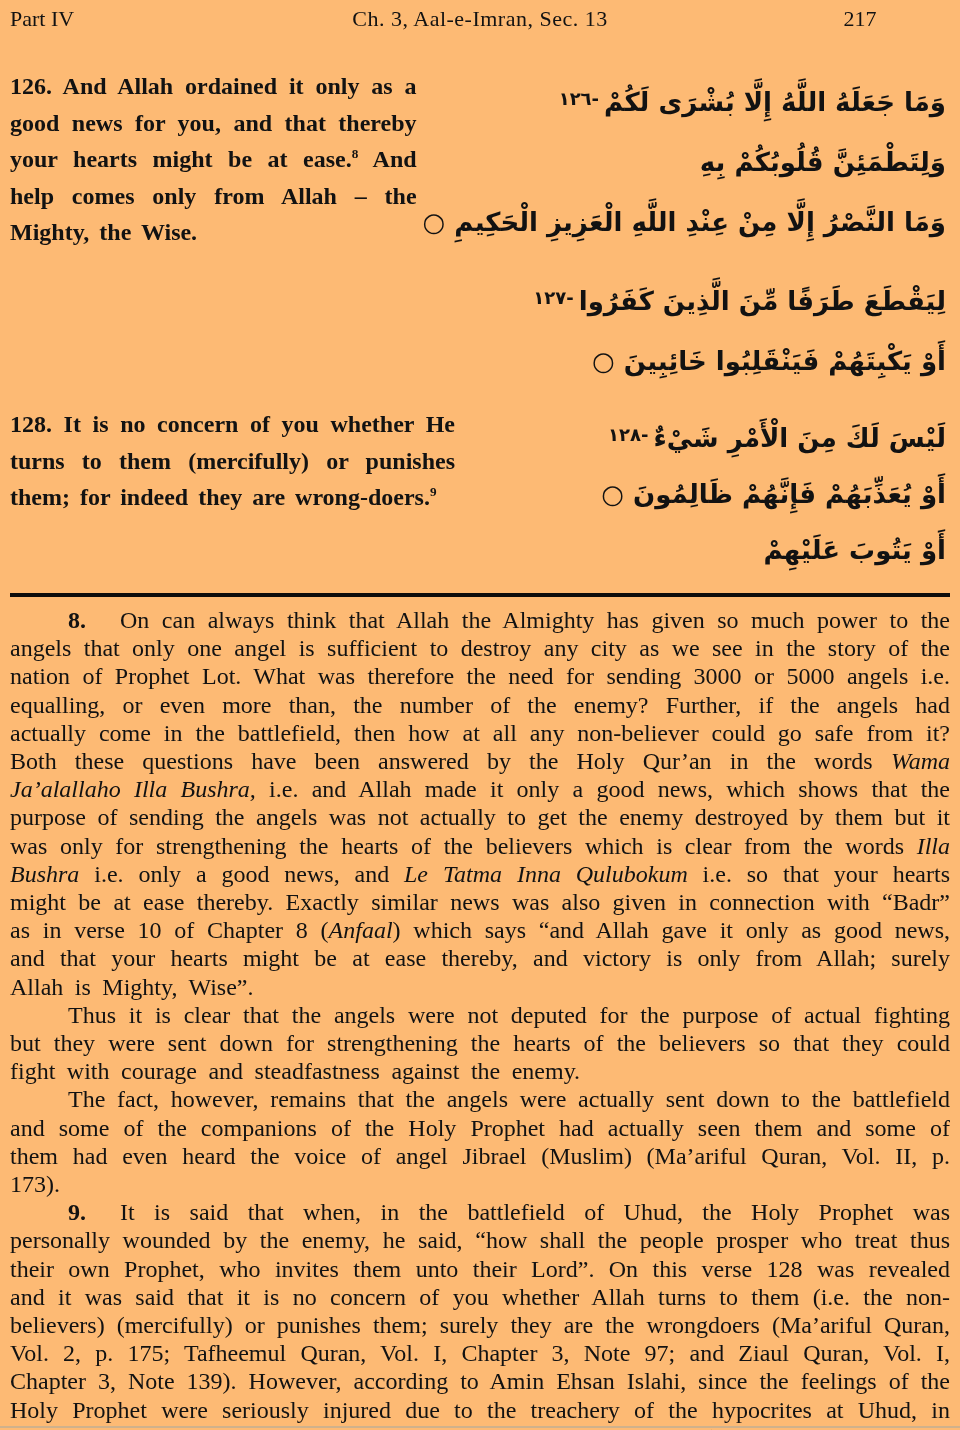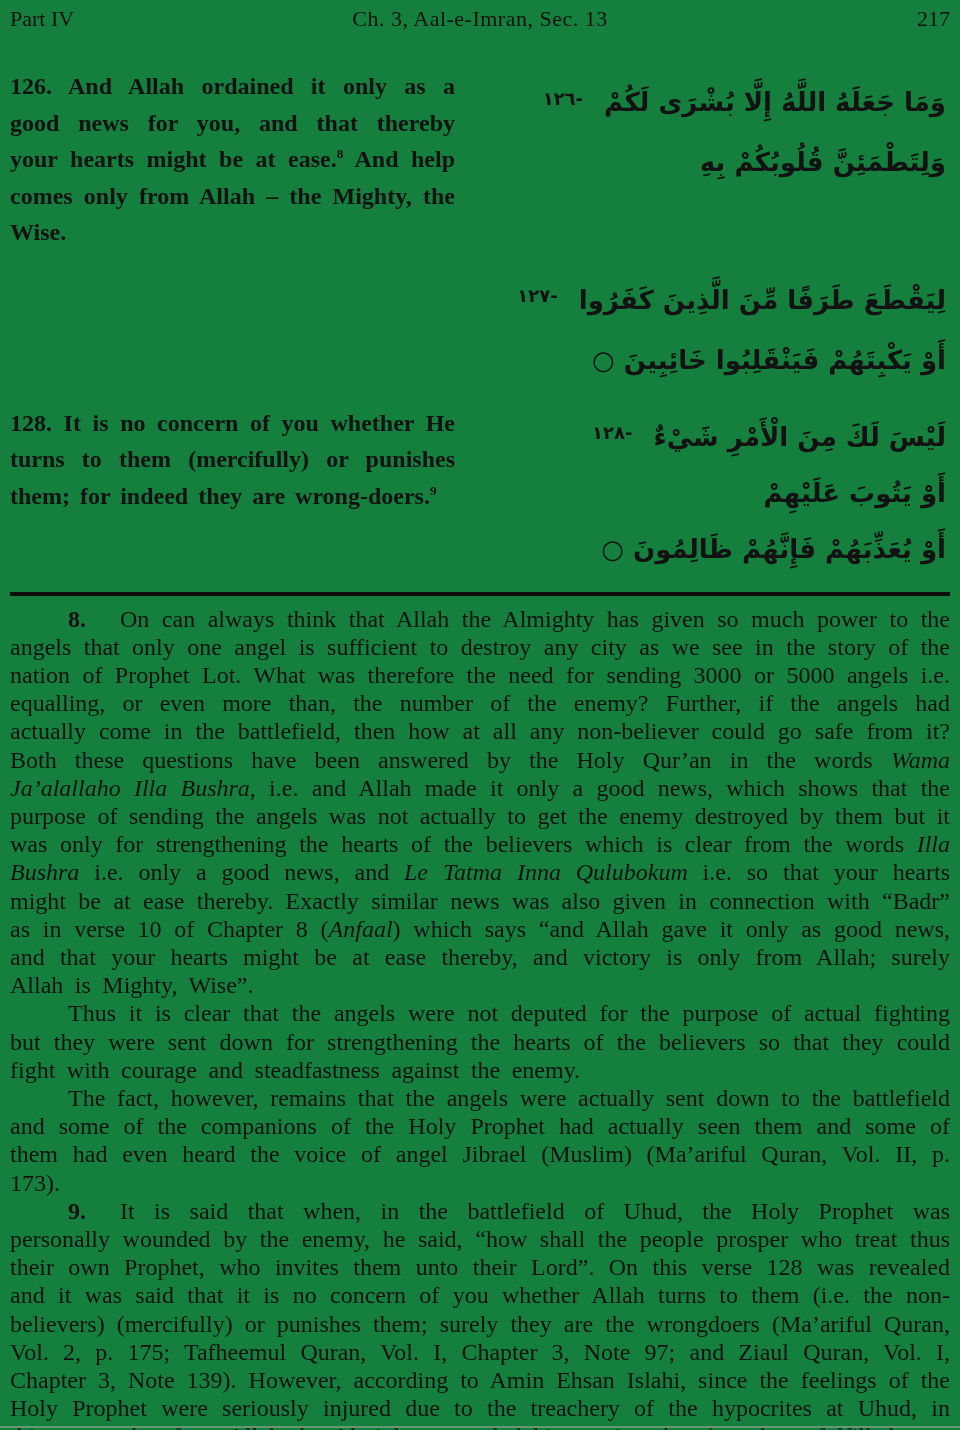--- a/index.html
+++ b/index.html
@@ -1,54 +1,53 @@
 <!DOCTYPE html>
 <html><head>
 <meta charset="utf-8">
 <style>
   html,body{margin:0;padding:0;background:#e8e8e4;}
   .page{
     position:relative;
     width:960px;height:1430px;
     margin:0 auto;
-    background:#15803d;
+    background:#fdba74;
     color:#121212;
     font-family:"Liberation Serif", serif;
     overflow:hidden;
     box-sizing:border-box;
     padding:6px 10px 0 10px;
   }
   
   .hdr{
     display:flex;align-items:baseline;
     font-size:22px;line-height:26px;
   }
   .hdr .left{width:180px;text-align:left;}
   .hdr .center{flex:1;text-align:center;letter-spacing:.5px;}
-  .hdr .right{width:180px;text-align:right;}
+  .hdr .right{width:180px;text-align:center;}
 
   
   .verses{margin-top:36px;}
   .vrow{display:flex;margin-bottom:15px;}
   .en{
     width:445px;
     font-weight:bold;
     font-size:24px;
     line-height:36.5px;
     text-align:justify;
     word-spacing:4px;
   }
   .en sup{font-size:0.55em;line-height:0;vertical-align:super;}
   .ar{flex:1;padding:4px 4px 0 6px;}
   .ar-line{
     display:flex;justify-content:flex-end;align-items:center;
     direction:ltr;
     height:60px;
     white-space:nowrap;
-    gap:16px;
   }
   .v3 .ar-line{height:56px;}
   .ar-text{
     font-family:"DejaVu Sans", sans-serif;
     font-weight:bold;
     font-size:26px;
     direction:rtl;
     text-align:right;
   }
   .ar-num{
@@ -98,20 +97,23 @@
         <span>126. And Allah ordained it only as a good news for you, and that thereby your hearts might be at ease.</span><sup>8</sup><span> And help comes only from Allah – the Mighty, the Wise.</span>
       </div>
       <div class="ar">
         <div class="ar-line">
           <span class="ar-num">١٢٦-</span>
           <span class="ar-text" dir="rtl">وَمَا جَعَلَهُ اللَّهُ إِلَّا بُشْرَى لَكُمْ</span>
         </div>
         <div class="ar-line">
           <span class="ar-text" dir="rtl">وَلِتَطْمَئِنَّ قُلُوبُكُمْ بِهِ</span>
         </div>
+        <div class="ar-line">
+          <span class="ar-text" dir="rtl">وَمَا النَّصْرُ إِلَّا مِنْ عِنْدِ اللَّهِ الْعَزِيزِ الْحَكِيمِ ○</span>
+        </div>
       </div>
     </div>
 
     <div class="vrow">
       <div class="ar">
         <div class="ar-line">
           <span class="ar-num">١٢٧-</span>
           <span class="ar-text" dir="rtl">لِيَقْطَعَ طَرَفًا مِّنَ الَّذِينَ كَفَرُوا</span>
         </div>
         <div class="ar-line">
@@ -123,24 +125,24 @@
     <div class="vrow v3">
       <div class="en">
         <span>128. It is no concern of you whether He turns to them (mercifully) or punishes them; for indeed they are wrong-doers.</span><sup>9</sup>
       </div>
       <div class="ar">
         <div class="ar-line">
           <span class="ar-num">١٢٨-</span>
           <span class="ar-text" dir="rtl">لَيْسَ لَكَ مِنَ الْأَمْرِ شَيْءٌ</span>
         </div>
         <div class="ar-line">
-          <span class="ar-text" dir="rtl">أَوْ يَتُوبَ عَلَيْهِمْ</span>
+          <span class="ar-text" dir="rtl">أَوْ يُعَذِّبَهُمْ فَإِنَّهُمْ ظَالِمُونَ ○</span>
         </div>
         <div class="ar-line">
-          <span class="ar-text" dir="rtl">أَوْ يُعَذِّبَهُمْ فَإِنَّهُمْ ظَالِمُونَ ○</span>
+          <span class="ar-text" dir="rtl">أَوْ يَتُوبَ عَلَيْهِمْ</span>
         </div>
       </div>
     </div>
 
   </div>
 
   <hr class="rule">
 
   <div class="fns">
     <p><span class="fn-num">8.</span><span>On can always think that Allah the Almighty has given so much power to the angels that only one angel is sufficient to destroy any city as we see in the story of the nation of Prophet Lot. What was therefore the need for sending 3000 or 5000 angels i.e. equalling, or even more than, the number of the enemy? Further, if the angels had actually come in the battlefield, then how at all any non-believer could go safe from it? Both these questions have been answered by the Holy Qur’an in the words </span><span class="it">Wama Ja’alallaho Illa Bushra,</span><span> i.e. and Allah made it only a good news, which shows that the purpose of sending the angels was not actually to get the enemy destroyed by them but it was only for strengthening the hearts of the believers which is clear from the words </span><span class="it">Illa Bushra</span><span> i.e. only a good news, and </span><span class="it">Le Tatma Inna Qulubokum</span><span> i.e. so that your hearts might be at ease thereby. Exactly similar news was also given in connection with “Badr” as in verse 10 of Chapter 8 (</span><span class="it">Anfaal</span><span>) which says “and Allah gave it only as good news, and that your hearts might be at ease thereby, and victory is only from Allah; surely Allah is Mighty, Wise”.</span></p>

